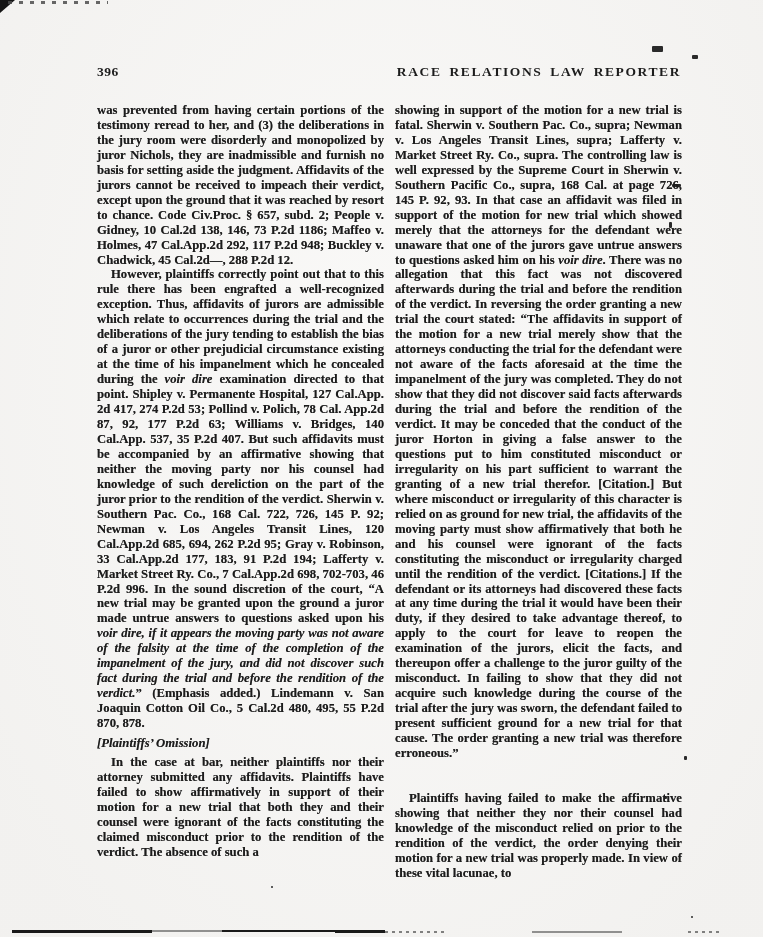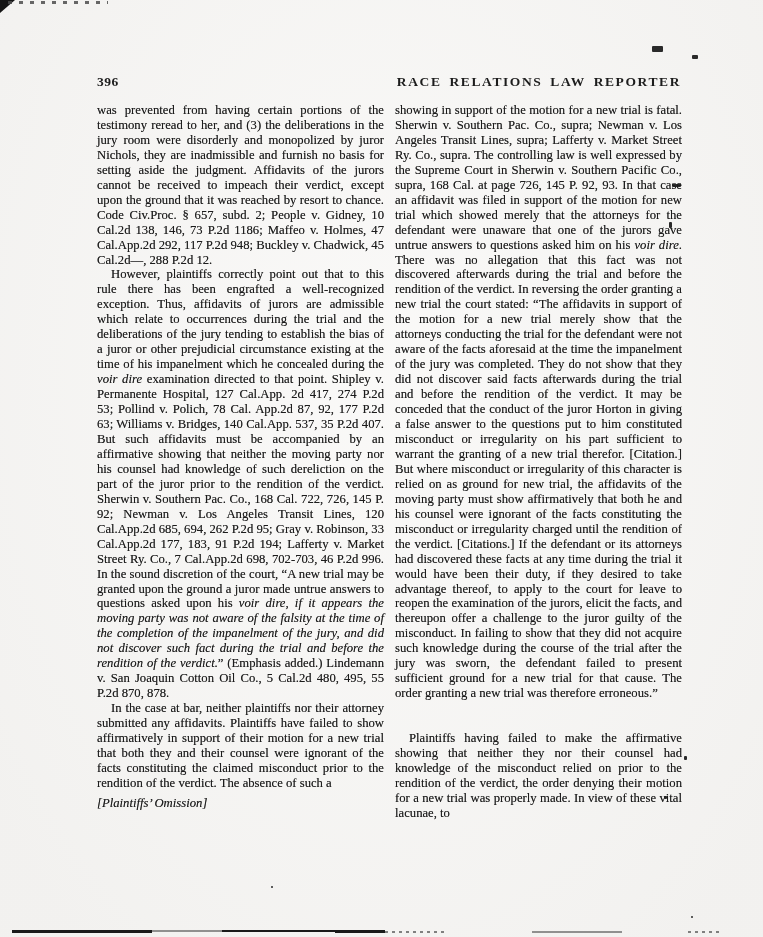--- a/index.html
+++ b/index.html
@@ -12,21 +12,21 @@
     overflow:hidden;
   }
   .page{
     position:absolute;inset:0;
     background:
       radial-gradient(ellipse at 50% 40%, rgba(255,255,255,0.35), rgba(0,0,0,0.02) 90%),
       #f7f6f4;
   }
   
   .header{
-    position:absolute;top:74px;left:97px;width:584px;
+    position:absolute;top:64px;left:97px;width:584px;
     height:18px;
   }
   .page-number{
     position:absolute;left:0;top:0;
     font-weight:bold;font-size:13.5px;letter-spacing:0.5px;
   }
   .journal-title{
     position:absolute;left:0;right:0;top:0;text-align:right;
     font-weight:bold;font-size:13.5px;letter-spacing:1.6px;
     word-spacing:3px;
@@ -35,21 +35,21 @@
   .columns{
     position:absolute;top:103px;left:97px;width:585px;
     display:flex;gap:11px;
   }
   .col{
     width:287px;
     font-size:12.7px;line-height:14.95px;
     text-align:justify;
     text-shadow:0 0 0.4px rgba(20,20,20,0.55);
   }
-  .para{margin:0;}
+  .para{margin:0;font-weight:bold;}
   .para.indent{text-indent:14px;}
   .para.space-before{margin-top:30px;}
   .para.heading{
     margin:5px 0 4px 0;text-indent:0;text-align:left;
   }
   .it{font-style:italic;}
   
   .artifact{position:absolute;pointer-events:none;}
   .corner-triangle{
     top:0;left:0;width:0;height:0;
@@ -94,22 +94,22 @@
 
   <div class="header">
     <span class="page-number">396</span>
     <span class="journal-title">RACE RELATIONS LAW REPORTER</span>
   </div>
 
   <div class="columns">
     <div class="col">
         <div class="para"><span>was prevented from having certain portions of the testimony reread to her, and (3) the deliberations in the jury room were disorderly and monopolized by juror Nichols, they are inadmissible and furnish no basis for setting aside the judgment.  Affidavits of the jurors cannot be received to impeach their verdict, except upon the ground that it was reached by resort to chance.  Code Civ.Proc. § 657, subd. 2; People v. Gidney, 10 Cal.2d 138, 146, 73 P.2d 1186; Maffeo v. Holmes, 47 Cal.App.2d 292, 117 P.2d 948; Buckley v. Chadwick, 45 Cal.2d—, 288 P.2d 12.</span></div>
         <div class="para indent"><span>However, plaintiffs correctly point out that to this rule there has been engrafted a well-recognized exception.  Thus, affidavits of jurors are admissible which relate to occurrences during the trial and the deliberations of the jury tending to establish the bias of a juror or other prejudicial circumstance existing at the time of his impanelment which he concealed during the </span><span class="it">voir dire</span><span> examination directed to that point.  Shipley v. Permanente Hospital, 127 Cal.App. 2d 417, 274 P.2d 53; Pollind v. Polich, 78 Cal. App.2d 87, 92, 177 P.2d 63; Williams v. Bridges, 140 Cal.App. 537, 35 P.2d 407.  But such affidavits must be accompanied by an affirmative showing that neither the moving party nor his counsel had knowledge of such dereliction on the part of the juror prior to the rendition of the verdict.  Sherwin v. Southern Pac. Co., 168 Cal. 722, 726, 145 P. 92; Newman v. Los Angeles Transit Lines, 120 Cal.App.2d 685, 694, 262 P.2d 95; Gray v. Robinson, 33 Cal.App.2d 177, 183, 91 P.2d 194; Lafferty v. Market Street Ry. Co., 7 Cal.App.2d 698, 702-703, 46 P.2d 996.  In the sound discretion of the court, “A new trial may be granted upon the ground a juror made untrue answers to questions asked upon his </span><span class="it">voir dire, if it appears the moving party was not aware of the falsity at the time of the completion of the impanelment of the jury, and did not discover such fact during the trial and before the rendition of the verdict.</span><span>”  (Emphasis added.)  Lindemann v. San Joaquin Cotton Oil Co., 5 Cal.2d 480, 495, 55 P.2d 870, 878.</span></div>
+        <div class="para heading"><span class="it">[Plaintiffs’ Omission]</span></div>
         <div class="para indent"><span>In the case at bar, neither plaintiffs nor their attorney submitted any affidavits.  Plaintiffs have failed to show affirmatively in support of their motion for a new trial that both they and their counsel were ignorant of the facts constituting the claimed misconduct prior to the rendition of the verdict.  The absence of such a</span></div>
-        <div class="para heading"><span class="it">[Plaintiffs’ Omission]</span></div>
       </div>
     <div class="col">
         <div class="para"><span>showing in support of the motion for a new trial is fatal.  Sherwin v. Southern Pac. Co., supra; Newman v. Los Angeles Transit Lines, supra; Lafferty v. Market Street Ry. Co., supra. The controlling law is well expressed by the Supreme Court in Sherwin v. Southern Pacific Co., supra, 168 Cal. at page 726, 145 P. 92, 93. In that case an affidavit was filed in support of the motion for new trial which showed merely that the attorneys for the defendant were unaware that one of the jurors gave untrue answers to questions asked him on his </span><span class="it">voir dire</span><span>.  There was no allegation that this fact was not discovered afterwards during the trial and before the rendition of the verdict.  In reversing the order granting a new trial the court stated: “The affidavits in support of the motion for a new trial merely show that the attorneys conducting the trial for the defendant were not aware of the facts aforesaid at the time the impanelment of the jury was completed.  They do not show that they did not discover said facts afterwards during the trial and before the rendition of the verdict.  It may be conceded that the conduct of the juror Horton in giving a false answer to the questions put to him constituted misconduct or irregularity on his part sufficient to warrant the granting of a new trial therefor.  [Citation.]  But where misconduct or irregularity of this character is relied on as ground for new trial, the affidavits of the moving party must show affirmatively that both he and his counsel were ignorant of the facts constituting the misconduct or irregularity charged until the rendition of the verdict. [Citations.] If the defendant or its attorneys had discovered these facts at any time during the trial it would have been their duty, if they desired to take advantage thereof, to apply to the court for leave to reopen the examination of the jurors, elicit the facts, and thereupon offer a challenge to the juror guilty of the misconduct. In failing to show that they did not acquire such knowledge during the course of the trial after the jury was sworn, the defendant failed to present sufficient ground for a new trial for that cause.  The order granting a new trial was therefore erroneous.”</span></div>
         <div class="para indent space-before"><span>Plaintiffs having failed to make the affirmative showing that neither they nor their counsel had knowledge of the misconduct relied on prior to the rendition of the verdict, the order denying their motion for a new trial was properly made.  In view of these vital lacunae, to</span></div>
       </div>
   </div>
 
 </div>
 
 </body></html>

